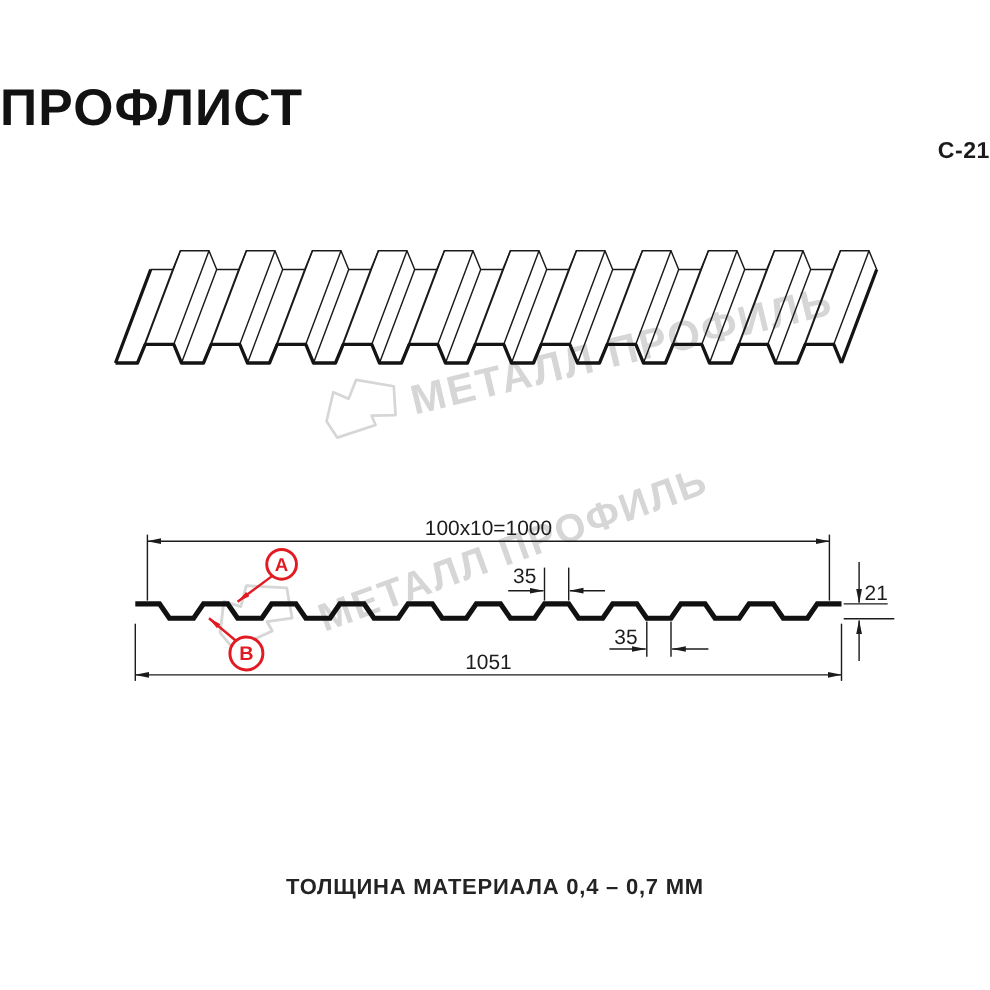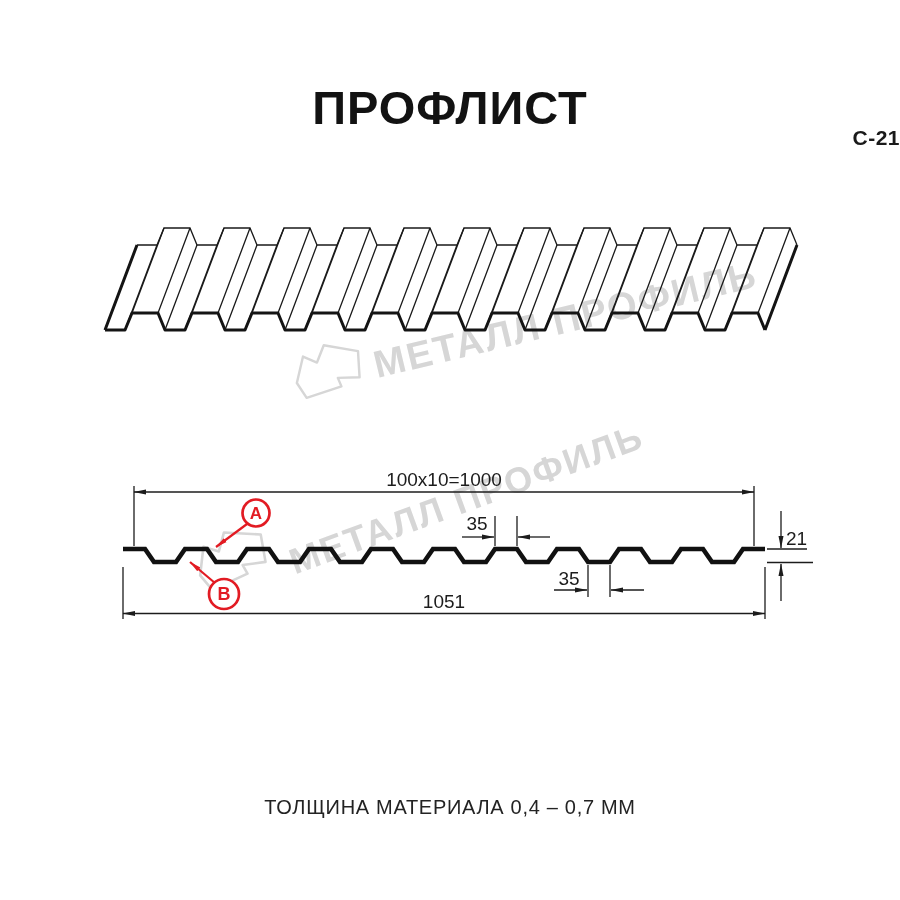--- a/index.html
+++ b/index.html
@@ -1,24 +1,24 @@
 <!DOCTYPE html>
 <html><head>
 <meta charset="utf-8">
 <style>
   * { margin:0; padding:0; box-sizing:border-box; }
   html,body { width:900px; height:900px; background:#ffffff;
               font-family:"Liberation Sans", sans-serif; position:relative; overflow:hidden; }
   .abs { position:absolute; }
-  .page-title { top:80px; left:0; width:900px; text-align:center;
+  .page-title { top:70px; left:0; width:900px; text-align:left;
                 font-size:47px; font-weight:800; letter-spacing:1px; color:#121212; }
   .page-subtitle { top:126px; left:0; width:900px; text-align:right;
                    font-size:21px; font-weight:700; letter-spacing:.5px; color:#1a1a1a; }
   .footer-note { top:796px; left:0; width:900px; text-align:center;
-                 font-size:20px; font-weight:400; letter-spacing:.7px; color:#232323; }
+                 font-size:20px; font-weight:700; letter-spacing:.7px; color:#232323; }
   .wm { display:flex; align-items:flex-start; color:#d6d6d6; font-weight:800;
         transform-origin:0 0; z-index:1; white-space:nowrap; }
   #wm1 { left:284px; top:349px; transform:rotate(-13.5deg); gap:8px; }
   #wm1 .wm-text { font-size:38px; margin-top:16px; letter-spacing:2px; }
   #wm2 { left:180px; top:545px; transform:rotate(-20deg); gap:10px; }
   #wm2 .wm-text { font-size:36px; margin-top:34px; letter-spacing:2px; }
   .wm-logo { stroke:#d6d6d6; stroke-width:3.2; fill:none; stroke-linejoin:round; }
   svg.layer { position:absolute; left:0; top:0; z-index:2; }
   .ln   { stroke:#1c1c1c; stroke-width:1.3; fill:none; }
   .prof { stroke:#111111; stroke-width:4.6; fill:none; stroke-linejoin:miter; }

